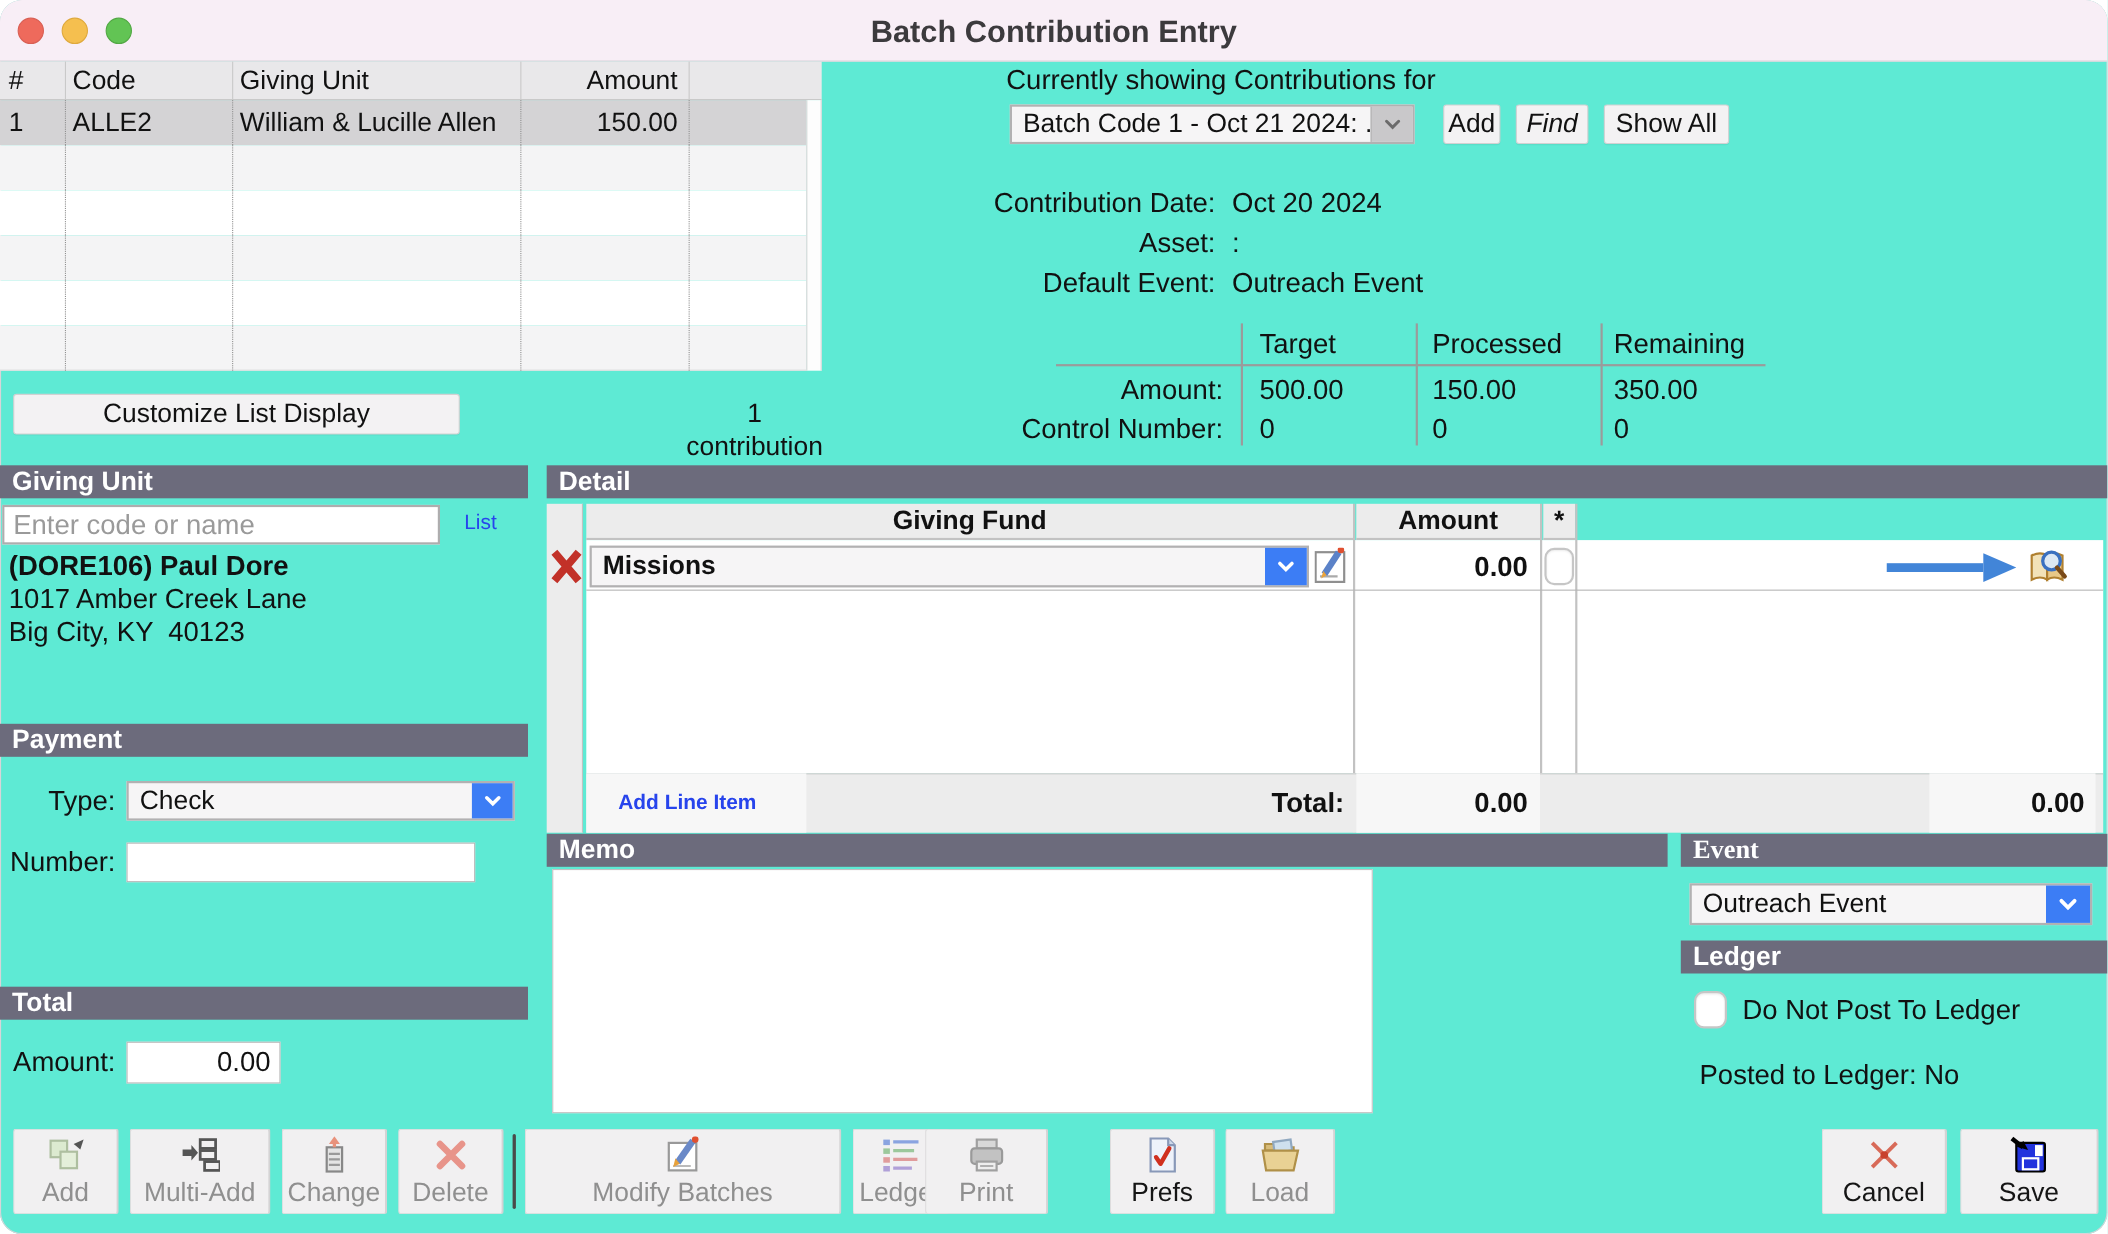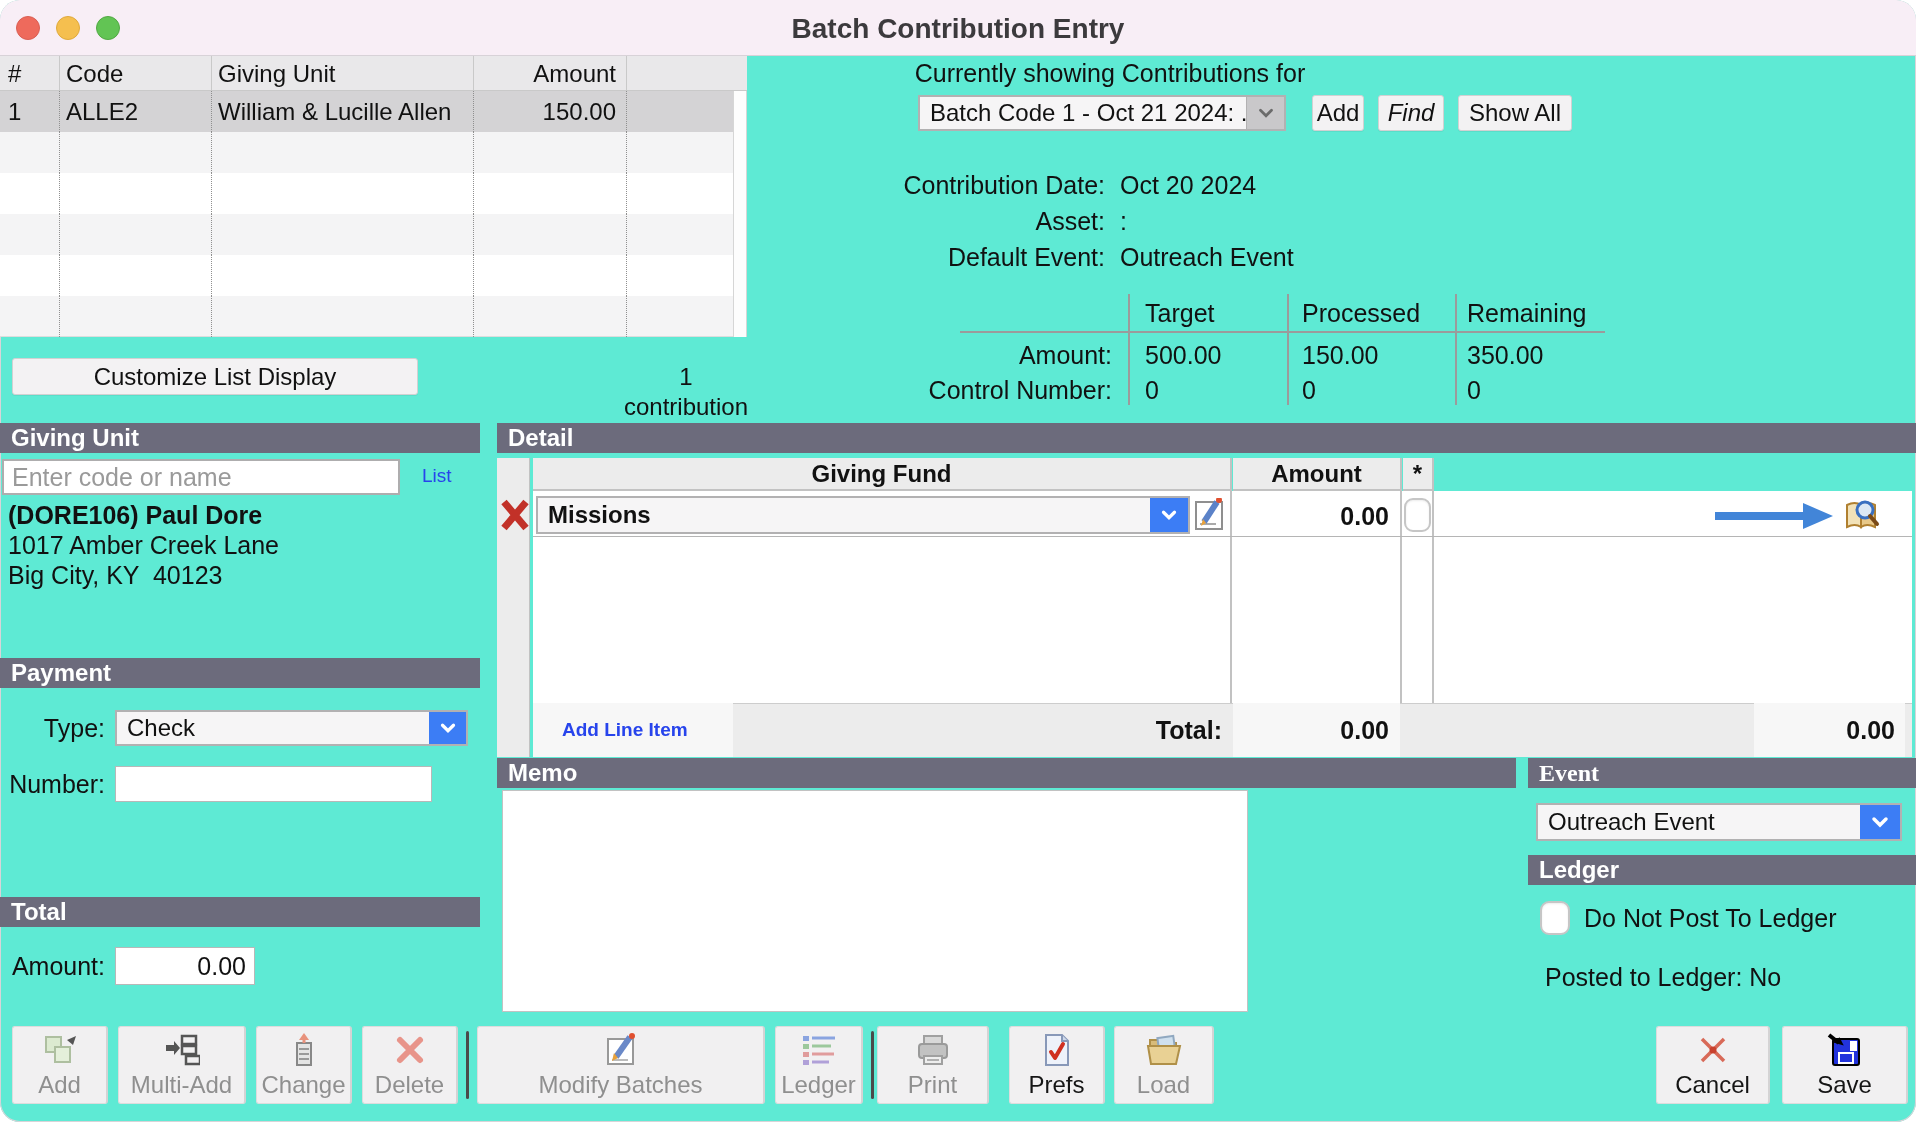--- a/index.html
+++ b/index.html
@@ -325,21 +325,21 @@
           <line x1="11" y1="20" x2="33" y2="20" stroke="#e09c9c" stroke-width="3"></line>
         <rect x="2" y="26" width="6" height="5" fill="#b0a0d8"></rect>
           <line x1="11" y1="28" x2="28" y2="28" stroke="#b0a0d8" stroke-width="3"></line>
       </svg>
     </span>
     <span class="tb-label dis">Ledger</span>
   </div>
 
   <div class="abs toolbar-divider" style="left:871px;top:1031px;width:3px;height:68px;"></div>
 
-  <div class="tb-btn" style="left:841px;width:112px;margin-left:36px;">
+  <div class="tb-btn" style="left:841px;width:112px;">
     <span class="tb-icon">
       <svg width="36" height="32" viewBox="0 0 36 32">
         <rect x="9" y="2" width="18" height="8" fill="#d8d8d8" stroke="#a0a0a0" stroke-width="2"></rect>
         <rect x="4" y="10" width="28" height="14" rx="3" fill="#c2c2c2" stroke="#9a9a9a" stroke-width="2"></rect>
         <rect x="9" y="22" width="18" height="8" fill="#eeeeee" stroke="#a0a0a0" stroke-width="2"></rect>
         <line x1="12" y1="26" x2="24" y2="26" stroke="#b0b0b0" stroke-width="2"></line>
       </svg>
     </span>
     <span class="tb-label dis">Print</span>
   </div>

